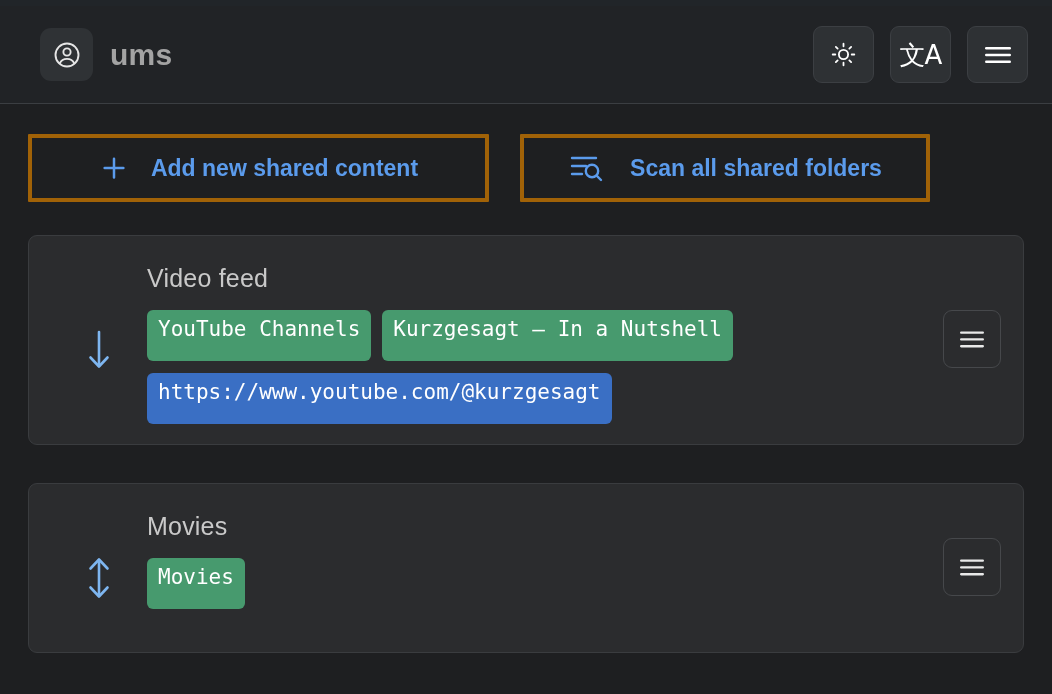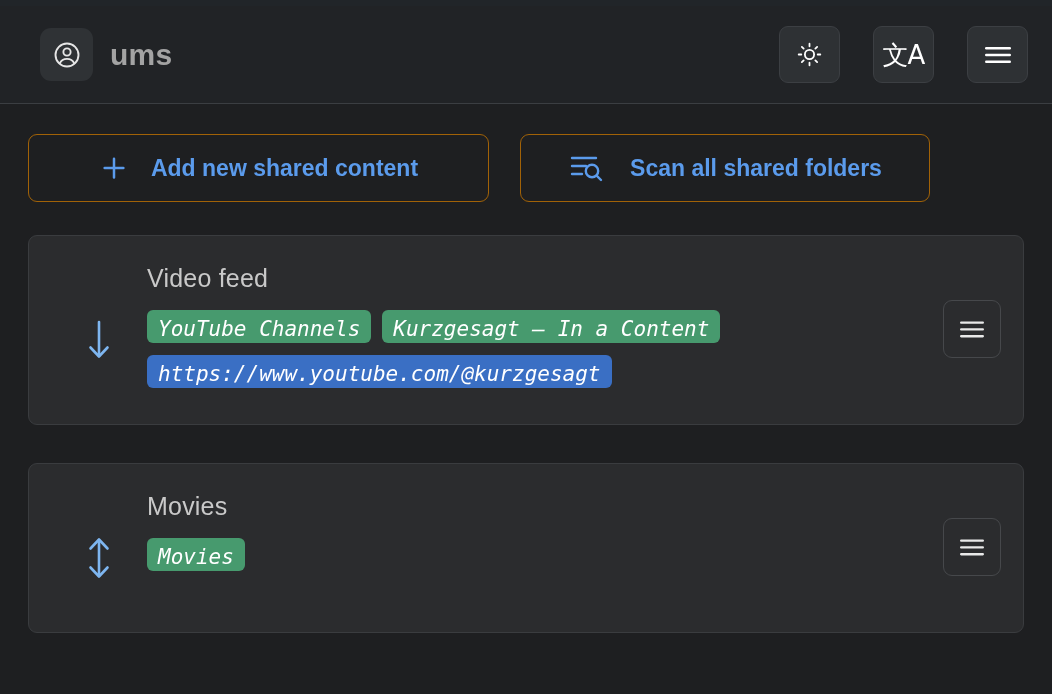--- a/index.html
+++ b/index.html
@@ -67,21 +67,21 @@
     font-weight: 700;
     color: #a3a3a3;
     letter-spacing: 0.2px;
   }
 
   .header-spacer { flex: 1; }
 
   .header-actions {
     display: flex;
     align-items: flex-end;
-    gap: 33px;
+    gap: 16px;
     padding-left: 36px;
   }
 
   .icon-btn {
     width: 61px;
     height: 57px;
     border-radius: 9px;
     background: #2e3134;
     border: 1px solid #3c3f43;
     display: flex;
@@ -114,22 +114,22 @@
   }
 
   .action-row {
     display: flex;
     gap: 31px;
     margin-bottom: 33px;
   }
 
   .outline-btn {
     height: 68px;
-    border: 1px solid #a16207;
-    border-radius: 9px;
+    border: 4px solid #a16207;
+    border-radius: 1px;
     background: transparent;
     color: #5b9bec;
     display: flex;
     align-items: center;
     justify-content: center;
     gap: 22px;
     padding: 0 28px;
     cursor: pointer;
     font-family: "Liberation Sans", sans-serif;
   }
@@ -186,25 +186,24 @@
     display: flex;
     flex-wrap: wrap;
     gap: 11px;
     row-gap: 12px;
   }
 
   .badge {
     font-family: "DejaVu Sans Mono", monospace;
     font-size: 21px;
     line-height: 1;
-    padding: 9px 11px 3px 11px;
+    padding: 9px 11px 21px 11px;
     border-radius: 6px;
     color: #ffffff;
     white-space: nowrap;
-    font-style: italic;
   }
 
   .badge-green { background: #479a6e; }
   .badge-blue  { background: #3a6fc4; }
 
   .card-menu {
     width: 58px;
     height: 58px;
     border-radius: 9px;
     border: 1px solid #46484b;
@@ -300,21 +299,21 @@
         <svg width="28" height="44" viewBox="0 0 28 44" fill="none" stroke="#7eb6f0" stroke-width="2.6" stroke-linecap="round" stroke-linejoin="round">
           <path d="M14 4v34"></path>
           <path d="M5.5 29.5L14 38.5l8.5-9"></path>
         </svg>
       </div>
 
       <div class="card-body">
         <div class="card-kind">Video feed</div>
         <div class="badge-row">
           <span class="badge badge-green">YouTube Channels</span>
-          <span class="badge badge-green">Kurzgesagt — In a Content</span>
+          <span class="badge badge-green">Kurzgesagt — In a Nutshell</span>
           <span class="badge badge-blue">https://www.youtube.com/@kurzgesagt</span>
         </div>
       </div>
 
       <div class="card-menu">
         <svg width="28" height="21" viewBox="0 0 28 21">
           <rect x="2" y="2.5" width="24" height="2.3" rx="1.15" fill="#e9e9e9"></rect>
           <rect x="2" y="9.3" width="24" height="2.3" rx="1.15" fill="#e9e9e9"></rect>
           <rect x="2" y="16.1" width="24" height="2.3" rx="1.15" fill="#e9e9e9"></rect>
         </svg>

